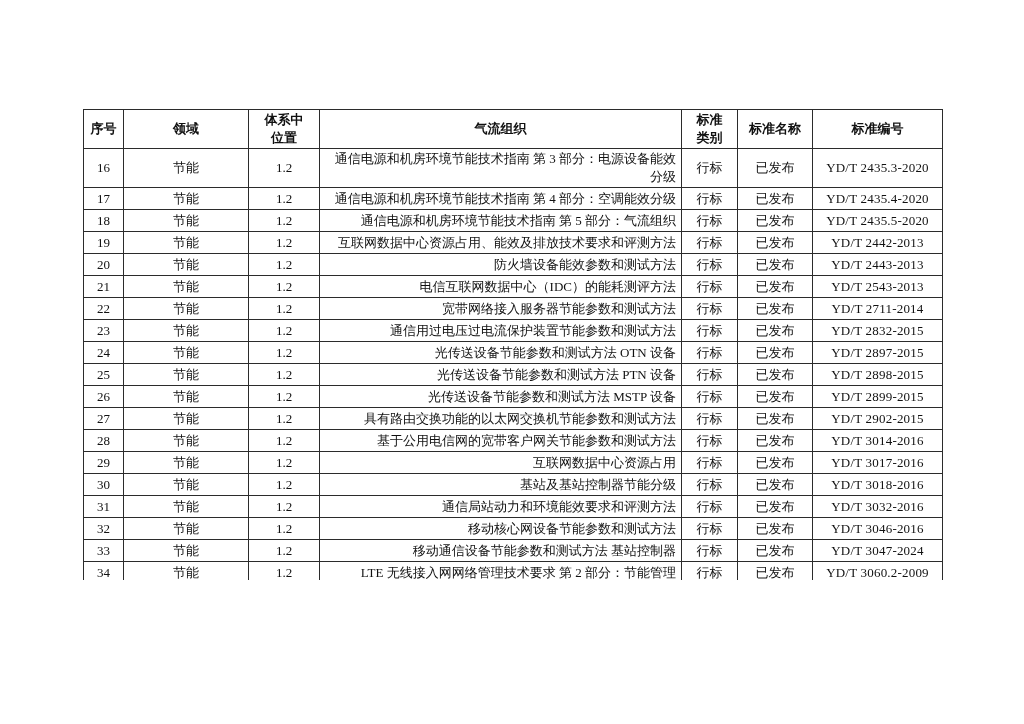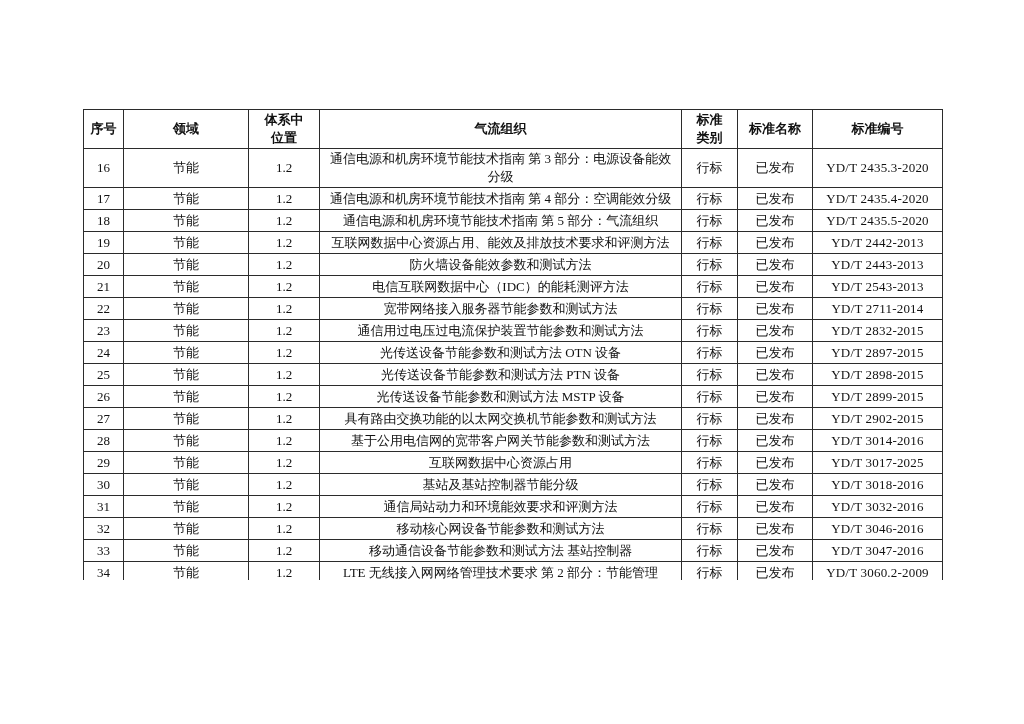--- a/index.html
+++ b/index.html
@@ -34,21 +34,21 @@
   table.std-table thead th {
     font-weight: bold;
     height: 34px;
     white-space: pre-line;
     font-size: 13px;
   }
   table.std-table tbody td {
     height: 22px;
   }
   table.std-table tbody td.c-name {
-    text-align: center;
+    text-align: right;
     padding: 1px 5px;
   }
   table.std-table td.c-code { letter-spacing: 0.2px; }
   .footer-pageno {
     position: absolute;
     left: 0;
     top: 645px;
     width: 100%;
     text-align: center;
     font-size: 14px;
@@ -201,21 +201,21 @@
           <td class="c-status">已发布</td>
           <td class="c-code">YD/T 3014-2016</td>
         </tr>
         <tr>
           <td class="c-no">29</td>
           <td class="c-field">节能</td>
           <td class="c-pos">1.2</td>
           <td class="c-name">互联网数据中心资源占用</td>
           <td class="c-type">行标</td>
           <td class="c-status">已发布</td>
-          <td class="c-code">YD/T 3017-2025</td>
+          <td class="c-code">YD/T 3017-2016</td>
         </tr>
         <tr>
           <td class="c-no">30</td>
           <td class="c-field">节能</td>
           <td class="c-pos">1.2</td>
           <td class="c-name">基站及基站控制器节能分级</td>
           <td class="c-type">行标</td>
           <td class="c-status">已发布</td>
           <td class="c-code">YD/T 3018-2016</td>
         </tr>
@@ -237,21 +237,21 @@
           <td class="c-status">已发布</td>
           <td class="c-code">YD/T 3046-2016</td>
         </tr>
         <tr>
           <td class="c-no">33</td>
           <td class="c-field">节能</td>
           <td class="c-pos">1.2</td>
           <td class="c-name">移动通信设备节能参数和测试方法 基站控制器</td>
           <td class="c-type">行标</td>
           <td class="c-status">已发布</td>
-          <td class="c-code">YD/T 3047-2016</td>
+          <td class="c-code">YD/T 3047-2024</td>
         </tr>
         <tr>
           <td class="c-no">34</td>
           <td class="c-field">节能</td>
           <td class="c-pos">1.2</td>
           <td class="c-name">LTE 无线接入网网络管理技术要求 第 2 部分：节能管理</td>
           <td class="c-type">行标</td>
           <td class="c-status">已发布</td>
           <td class="c-code">YD/T 3060.2-2009</td>
         </tr>

